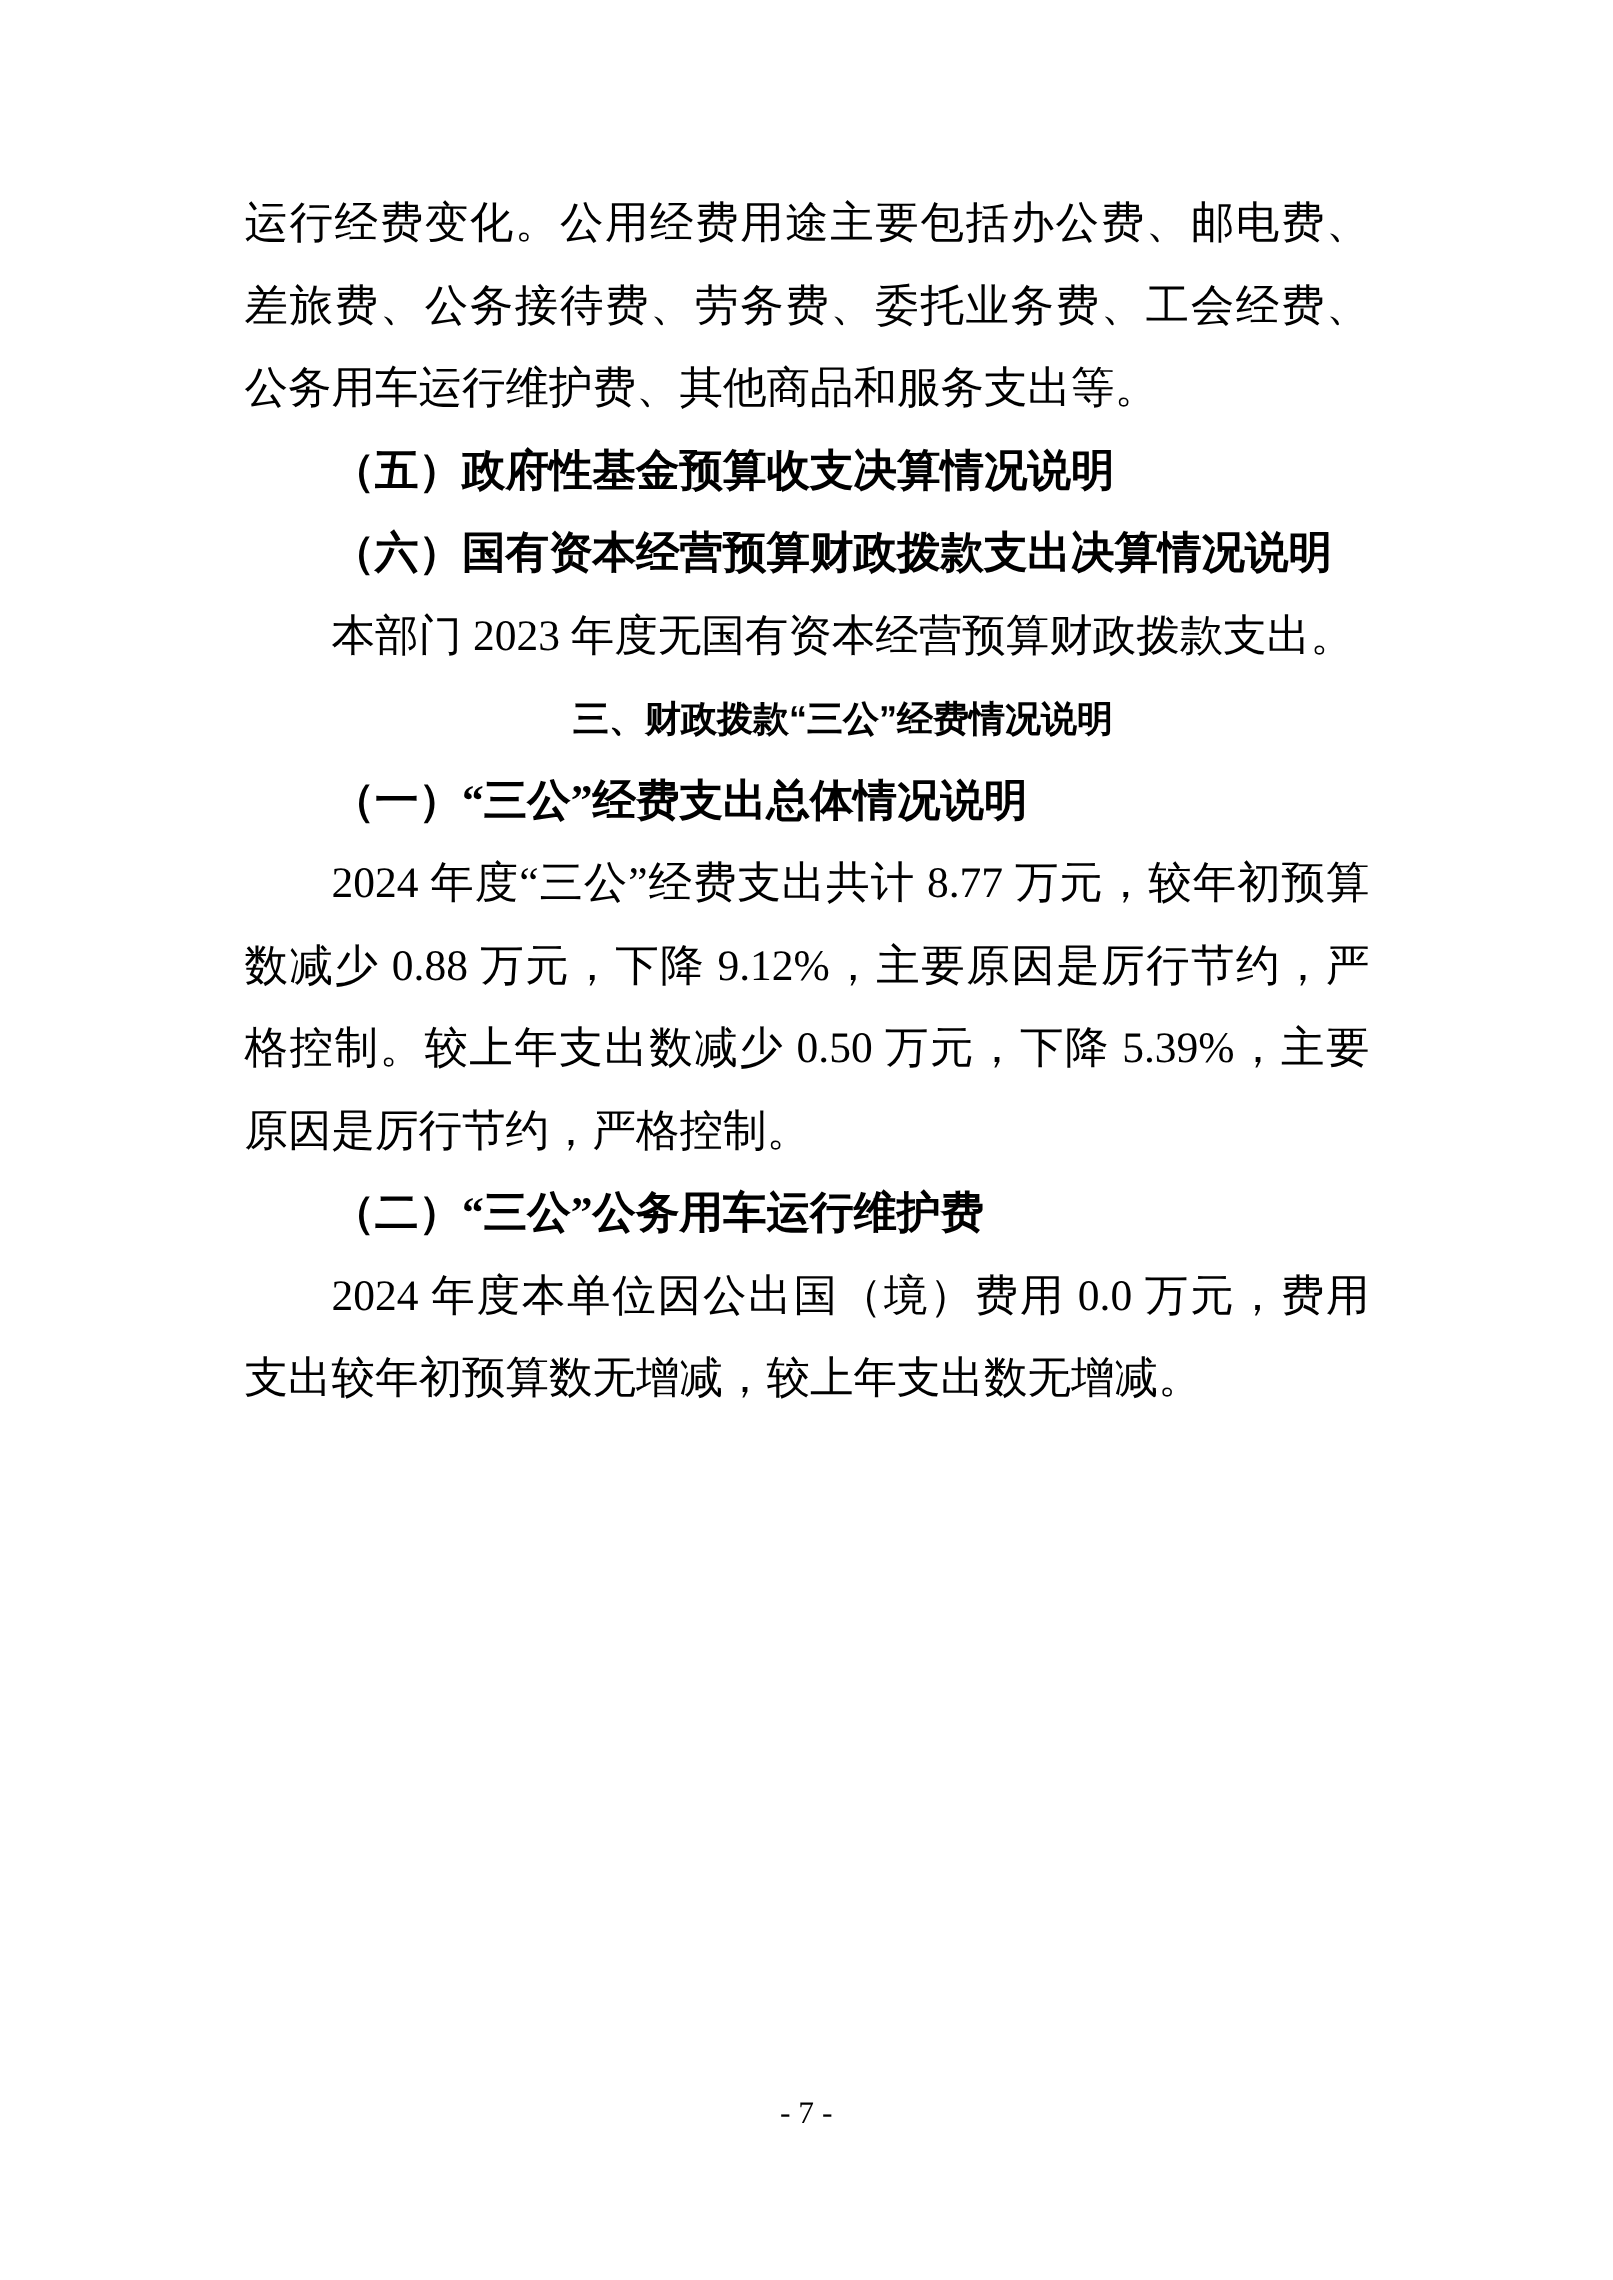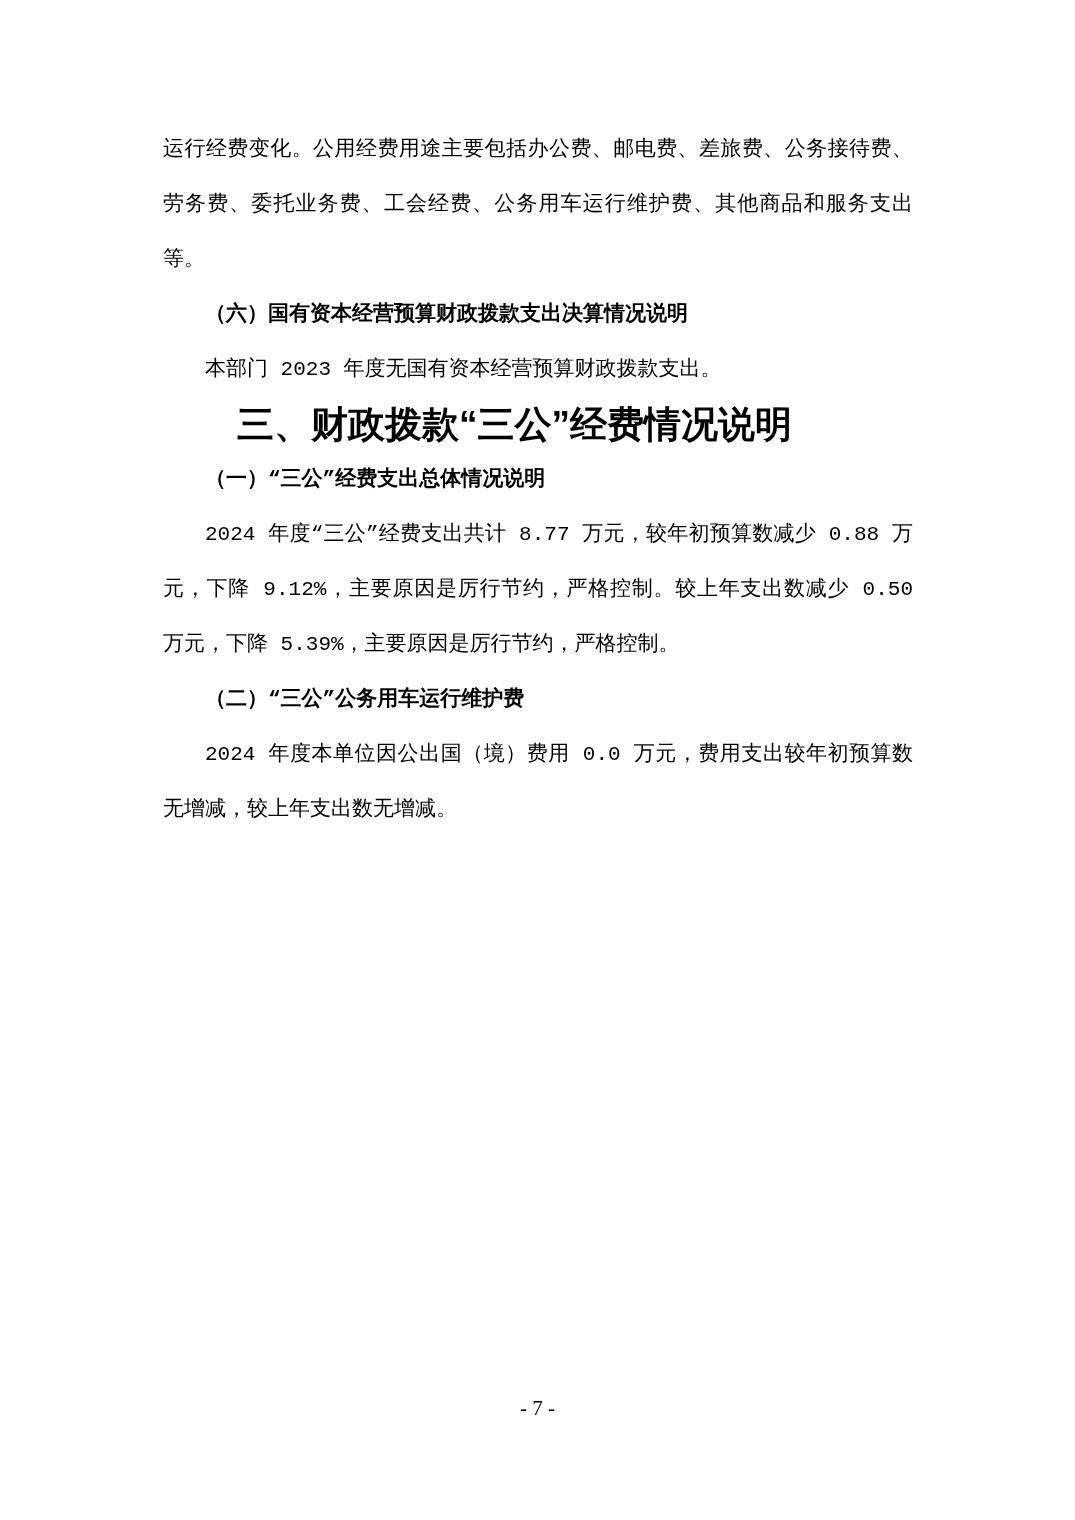--- a/index.html
+++ b/index.html
@@ -17,38 +17,38 @@
   }
   .content {
     position: absolute;
     left: 163px;
     top: 122px;
     width: 750px;
   }
   .content p {
     margin: 0;
     padding: 0;
-    font-size: 21px;
+    font-size: 29px;
     line-height: 55px;
     color: #000000;
     text-align: justify;
-    font-family: Liberation Mono, monospace;
+    font-family: Liberation Serif, serif;
   }
   p.body {
     text-indent: 2em;
   }
   p.body-cont {
     text-indent: 0;
   }
   p.h-section {
     font-family: "Liberation Sans", "DejaVu Sans", sans-serif;
     font-weight: bold;
     text-indent: 2em;
-    font-size: 37px;
-    text-align: left;
+    font-size: 24px;
+    text-align: center;
   }
   p.h-sub {
     font-weight: bold;
     text-indent: 2em;
     text-align: left;
   }
   .footer {
     position: absolute;
     left: 0;
     right: 0;
@@ -59,20 +59,21 @@
     color: #000000;
     font-family: "Liberation Serif", "DejaVu Serif", serif;
   }
 </style>
 </head>
 <body>
 
 <div class="page">
   <div class="content">
     <p class="body-cont">运行经费变化。公用经费用途主要包括办公费、邮电费、差旅费、公务接待费、劳务费、委托业务费、工会经费、公务用车运行维护费、其他商品和服务支出等。</p>
+    <p class="h-sub">（五）政府性基金预算收支决算情况说明</p>
     <p class="h-sub">（六）国有资本经营预算财政拨款支出决算情况说明</p>
     <p class="body">本部门 2023 年度无国有资本经营预算财政拨款支出。</p>
     <p class="h-section">三、财政拨款“三公”经费情况说明</p>
     <p class="h-sub">（一）“三公”经费支出总体情况说明</p>
     <p class="body">2024 年度“三公”经费支出共计 8.77 万元，较年初预算数减少 0.88 万元，下降 9.12%，主要原因是厉行节约，严格控制。较上年支出数减少 0.50 万元，下降 5.39%，主要原因是厉行节约，严格控制。</p>
     <p class="h-sub">（二）“三公”公务用车运行维护费</p>
     <p class="body">2024 年度本单位因公出国（境）费用 0.0 万元，费用支出较年初预算数无增减，较上年支出数无增减。</p>
   </div>
   <div class="footer">- 7 -</div>
 </div>

